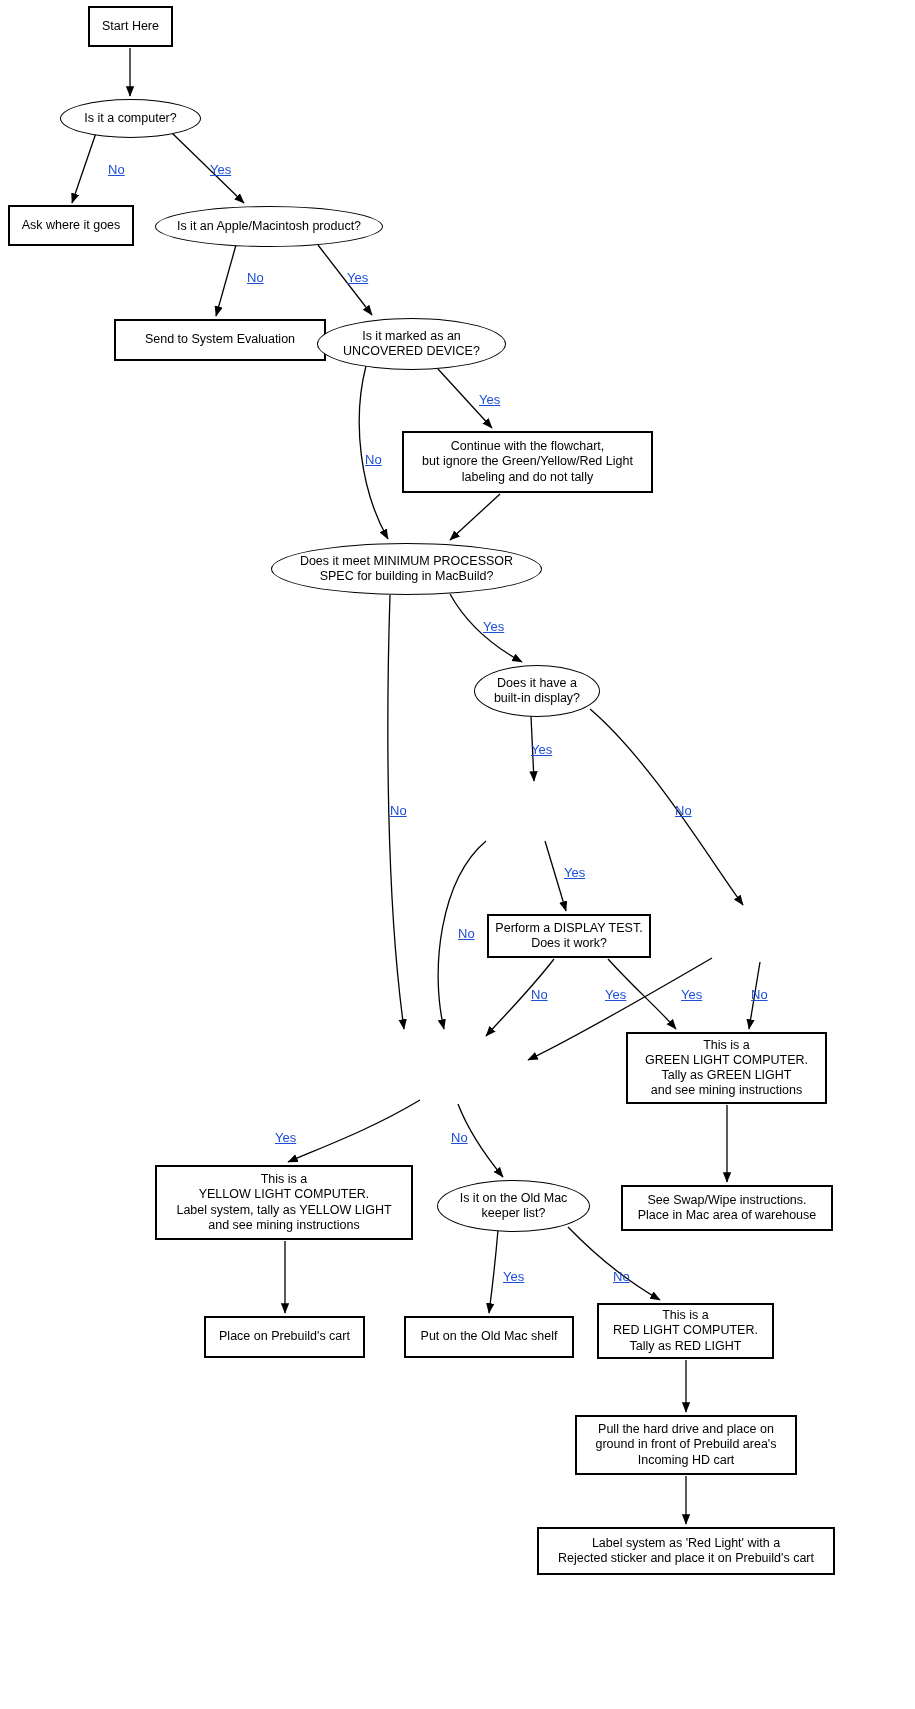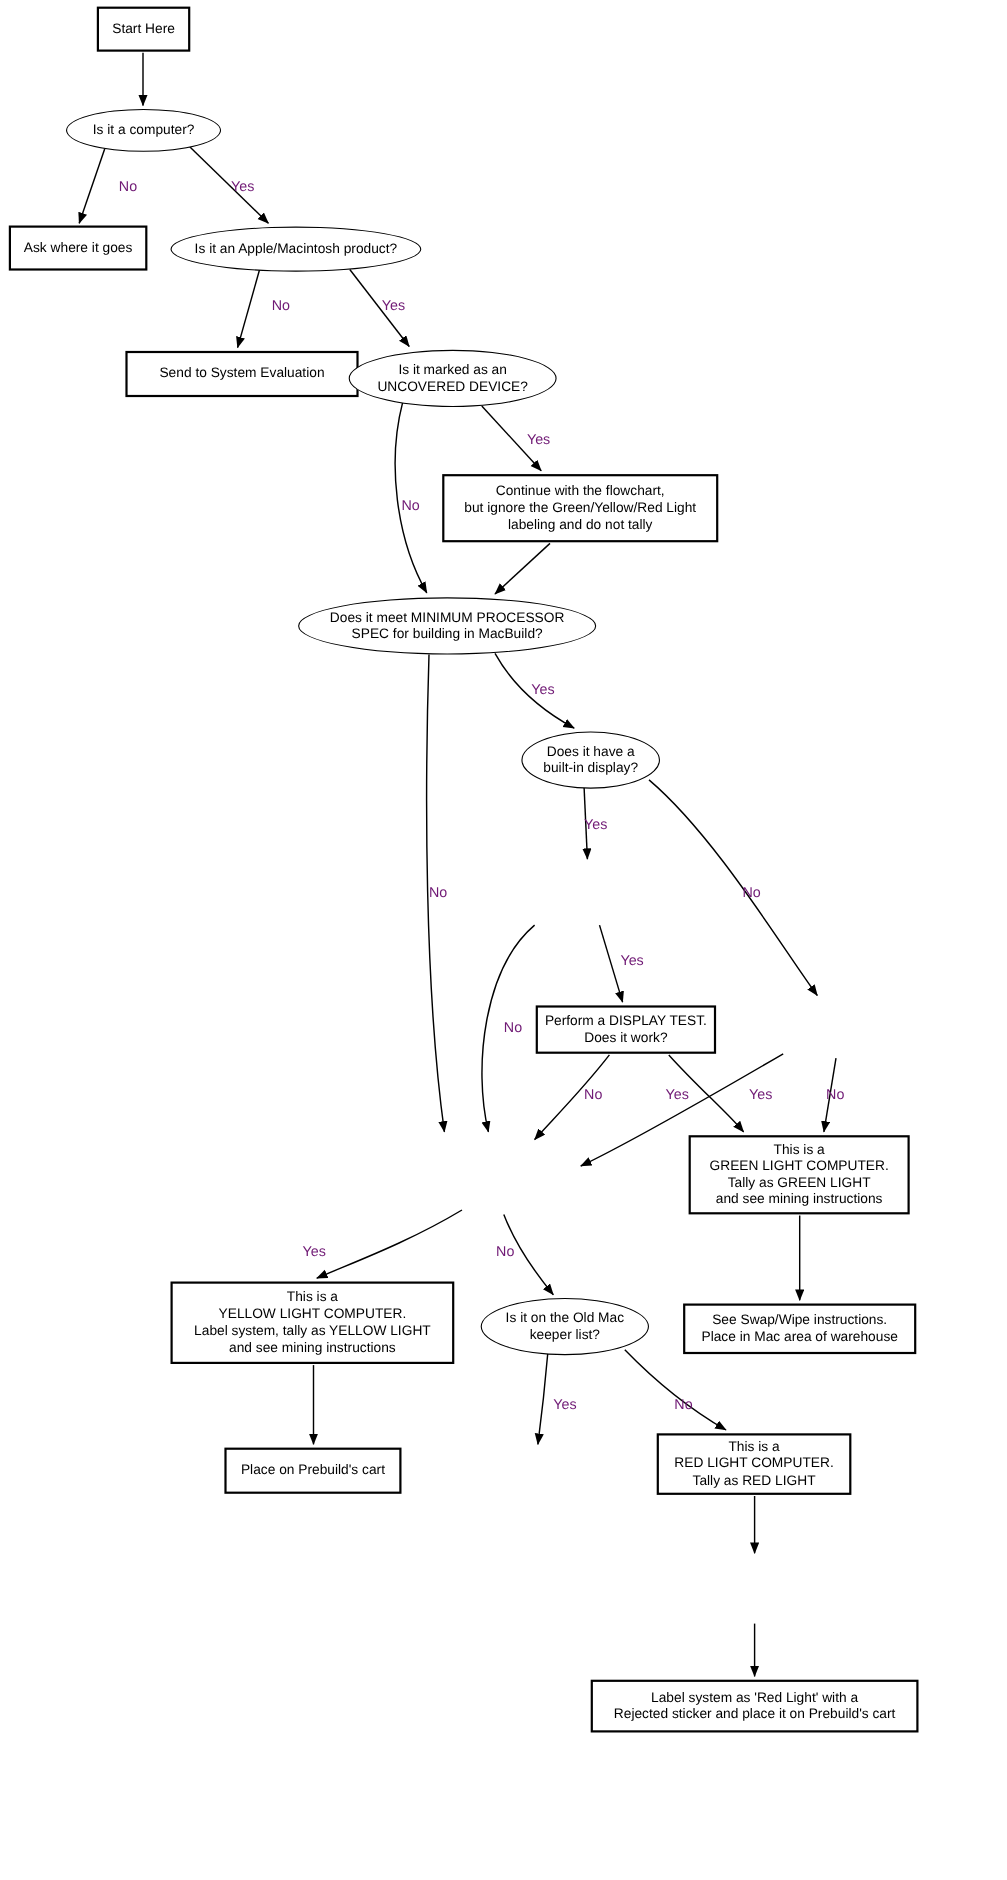--- a/index.html
+++ b/index.html
@@ -43,23 +43,24 @@
     border: 2px solid #000;
     border-radius: 0;
   }
   .node.ellipse {
     border: 1.6px solid #000;
     border-radius: 50%;
   }
   .edge-label {
     position: absolute;
     font-size: 13px;
-    color: #701a75;
+    color: #1d4ed8;
     background: transparent;
     white-space: nowrap;
+    text-decoration: underline;
   }
 </style>
 </head>
 <body>
 
 <div id="flowchart">
 
   <svg id="edges" viewBox="0 0 915 1709" xmlns="http://www.w3.org/2000/svg">
     <defs>
       <marker id="arrow" markerWidth="9" markerHeight="9" refX="7.5" refY="3.2" orient="auto" markerUnits="strokeWidth">
@@ -144,23 +145,27 @@
 and see mining instructions</div>
   <div class="node box" style="left:155px; top:1165px; width:258px; height:75px;">This is a
 YELLOW LIGHT COMPUTER.
 Label system, tally as YELLOW LIGHT
 and see mining instructions</div>
   <div class="node ellipse" style="left:437px; top:1180px; width:153px; height:52px;">Is it on the Old Mac
 keeper list?</div>
   <div class="node box" style="left:621px; top:1185px; width:212px; height:46px;">See Swap/Wipe instructions.
 Place in Mac area of warehouse</div>
   <div class="node box" style="left:204px; top:1316px; width:161px; height:42px;">Place on Prebuild's cart</div>
+  <div class="node box" style="left:404px; top:1316px; width:170px; height:42px;">Put on the Old Mac shelf</div>
   <div class="node box" style="left:597px; top:1303px; width:177px; height:56px;">This is a
 RED LIGHT COMPUTER.
 Tally as RED LIGHT</div>
+  <div class="node box" style="left:575px; top:1415px; width:222px; height:60px;">Pull the hard drive and place on
+ground in front of Prebuild area's
+Incoming HD cart</div>
   <div class="node box" style="left:537px; top:1527px; width:298px; height:48px;">Label system as 'Red Light' with a
 Rejected sticker and place it on Prebuild's cart</div>
 
   <div class="edge-label" style="left:108px; top:162px;">No</div>
   <div class="edge-label" style="left:210px; top:162px;">Yes</div>
   <div class="edge-label" style="left:247px; top:270px;">No</div>
   <div class="edge-label" style="left:347px; top:270px;">Yes</div>
   <div class="edge-label" style="left:479px; top:392px;">Yes</div>
   <div class="edge-label" style="left:365px; top:452px;">No</div>
   <div class="edge-label" style="left:483px; top:619px;">Yes</div>

